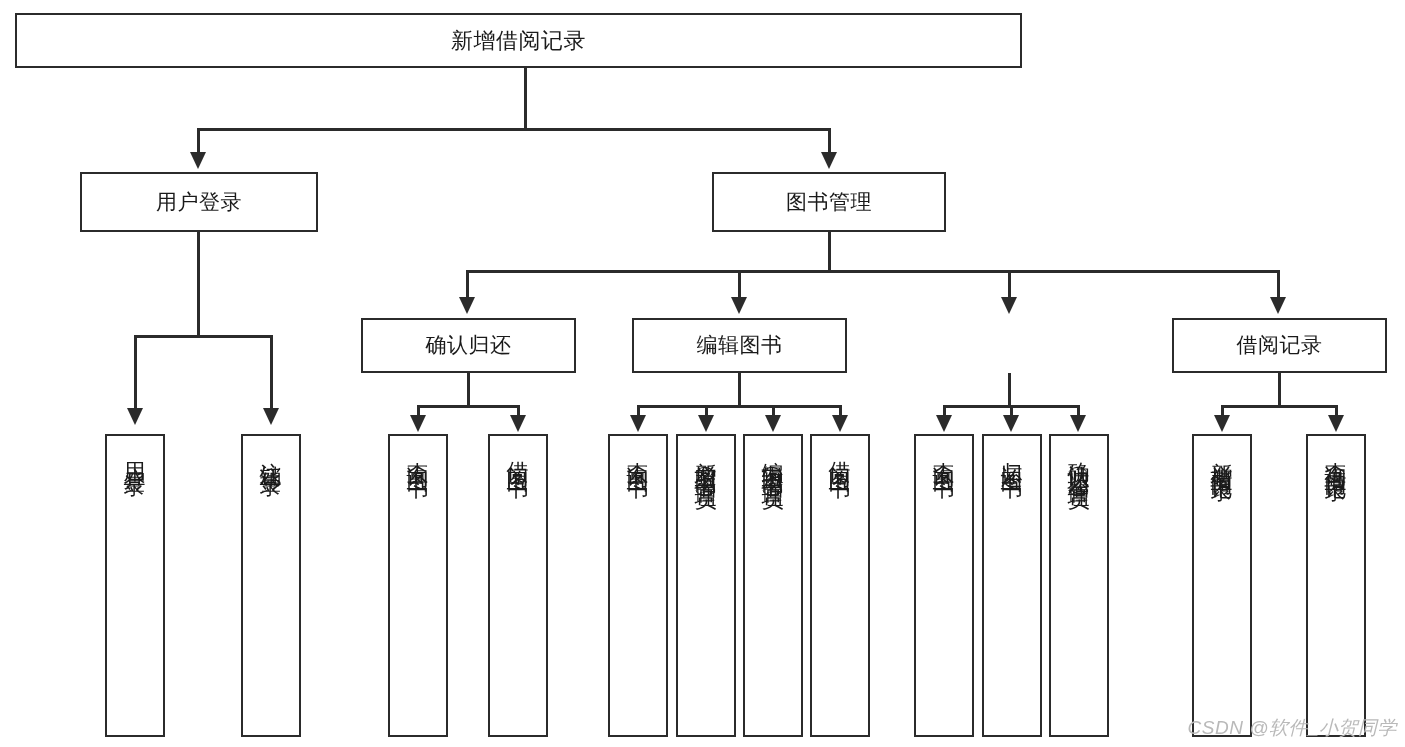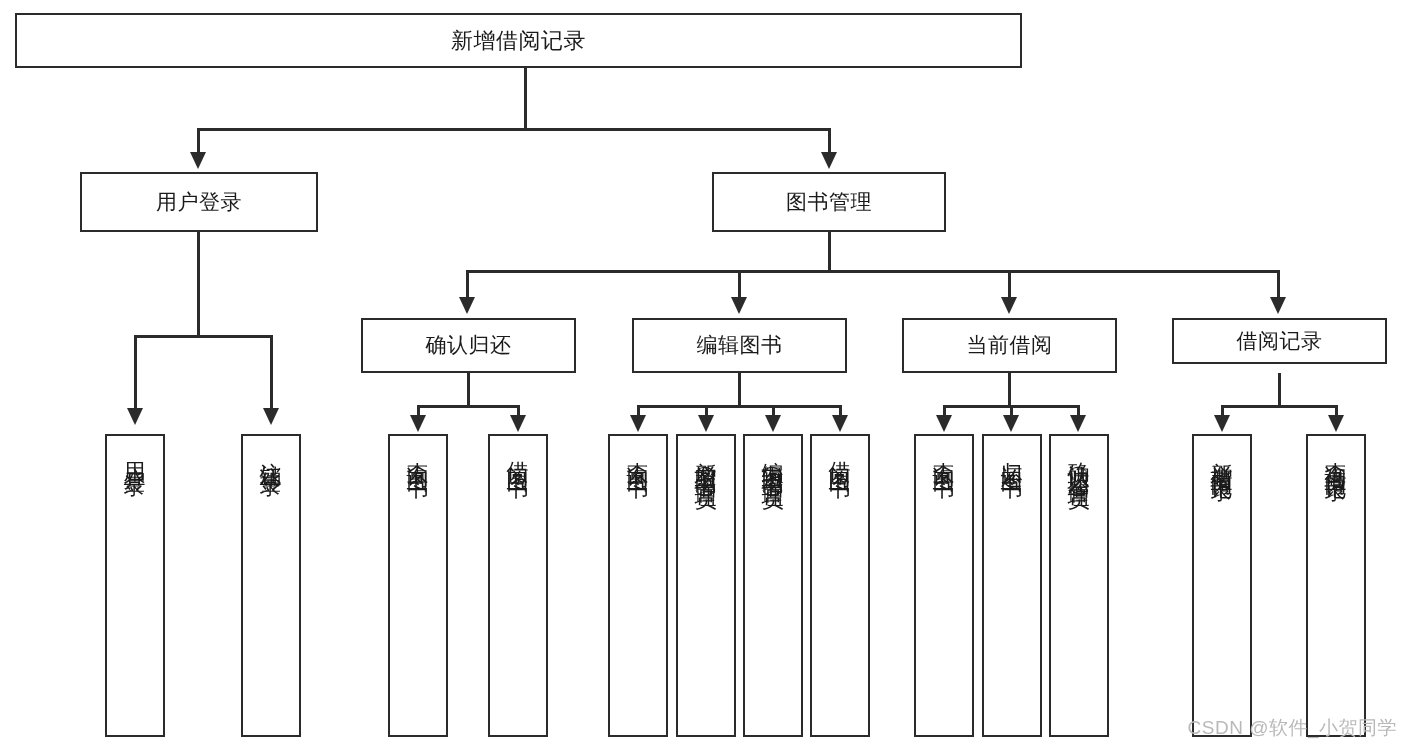--- a/index.html
+++ b/index.html
@@ -79,20 +79,21 @@
   
   #watermark {
     position: absolute;
     right: 8px;
     bottom: 6px;
     font-size: 19px;
     color: #b9b9b9;
     letter-spacing: 0.5px;
     white-space: nowrap;
     user-select: none;
+    font-style: italic;
   }
 </style>
 </head>
 <body>
 
 <div id="canvas">
 
   <div class="node h" id="n-root" style="left:15px; top:13px; width:1007px; height:55px;">
     <span class="lbl">新增借阅记录</span>
   </div>
@@ -135,24 +136,21 @@
 
   <div class="edge vline" style="left:1277px; top:270px; width:3px; height:30px;"></div>
   <div class="arrow" style="left:1270px; top:297px;"></div>
 
   <div class="node h" style="left:361px; top:318px; width:215px; height:55px;">
     <span class="lbl">确认归还</span>
   </div>
   <div class="node h" style="left:632px; top:318px; width:215px; height:55px;">
     <span class="lbl">编辑图书</span>
   </div>
-  <div class="node h" style="left:902px; top:318px; width:215px; height:55px;">
-    <span class="lbl">当前借阅</span>
-  </div>
-  <div class="node h" style="left:1172px; top:318px; width:215px; height:46px;">
+  <div class="node h" style="left:1172px; top:318px; width:215px; height:55px;">
     <span class="lbl">借阅记录</span>
   </div>
 
   <div class="edge vline" style="left:467px; top:373px; width:3px; height:34px;"></div>
   <div class="edge hline" style="left:417px; top:405px; width:103px; height:3px;"></div>
   <div class="edge vline" style="left:417px; top:405px; width:3px; height:14px;"></div>
   <div class="arrow" style="left:410px; top:415px;"></div>
   <div class="edge vline" style="left:517px; top:405px; width:3px; height:14px;"></div>
   <div class="arrow" style="left:510px; top:415px;"></div>
 

